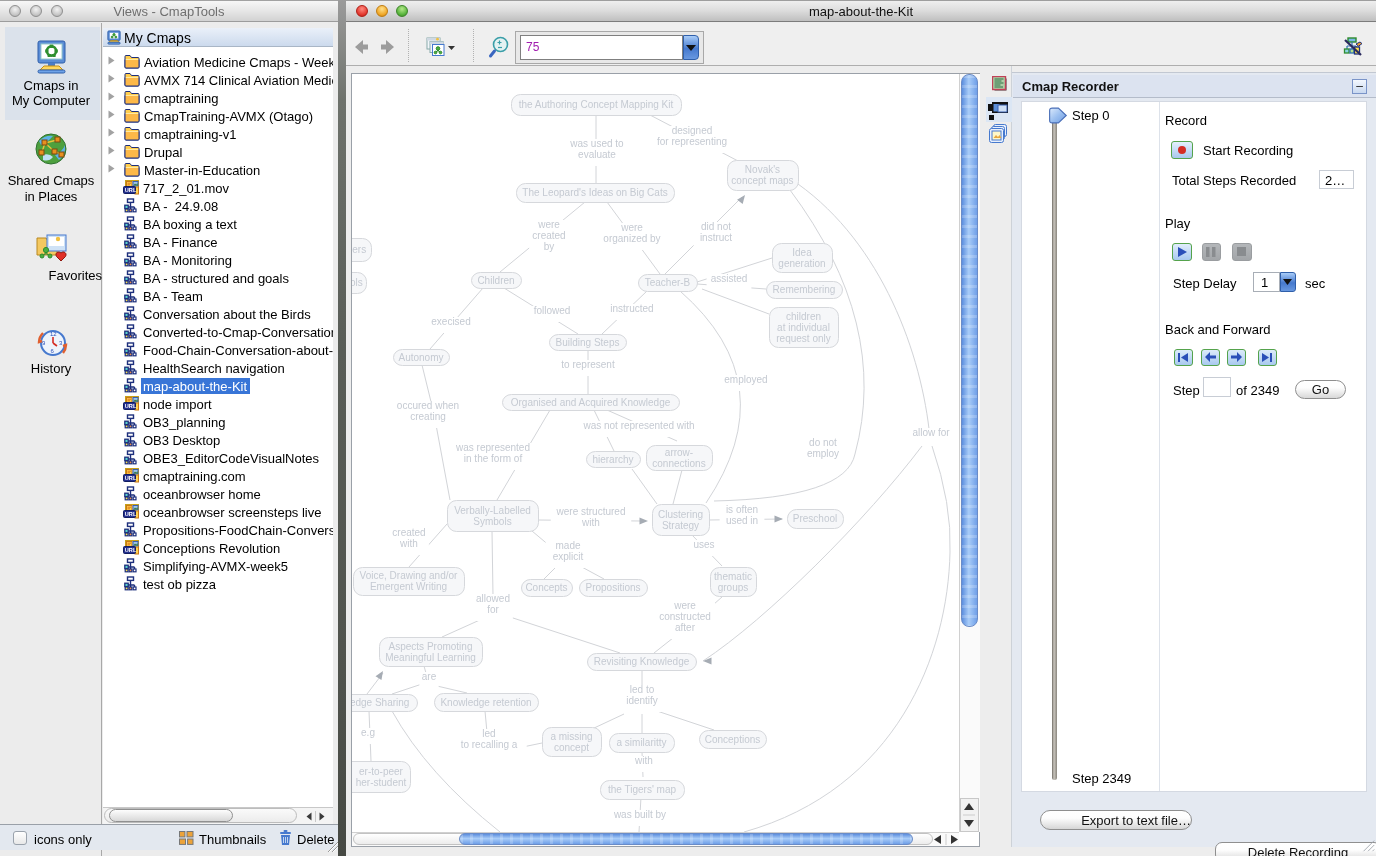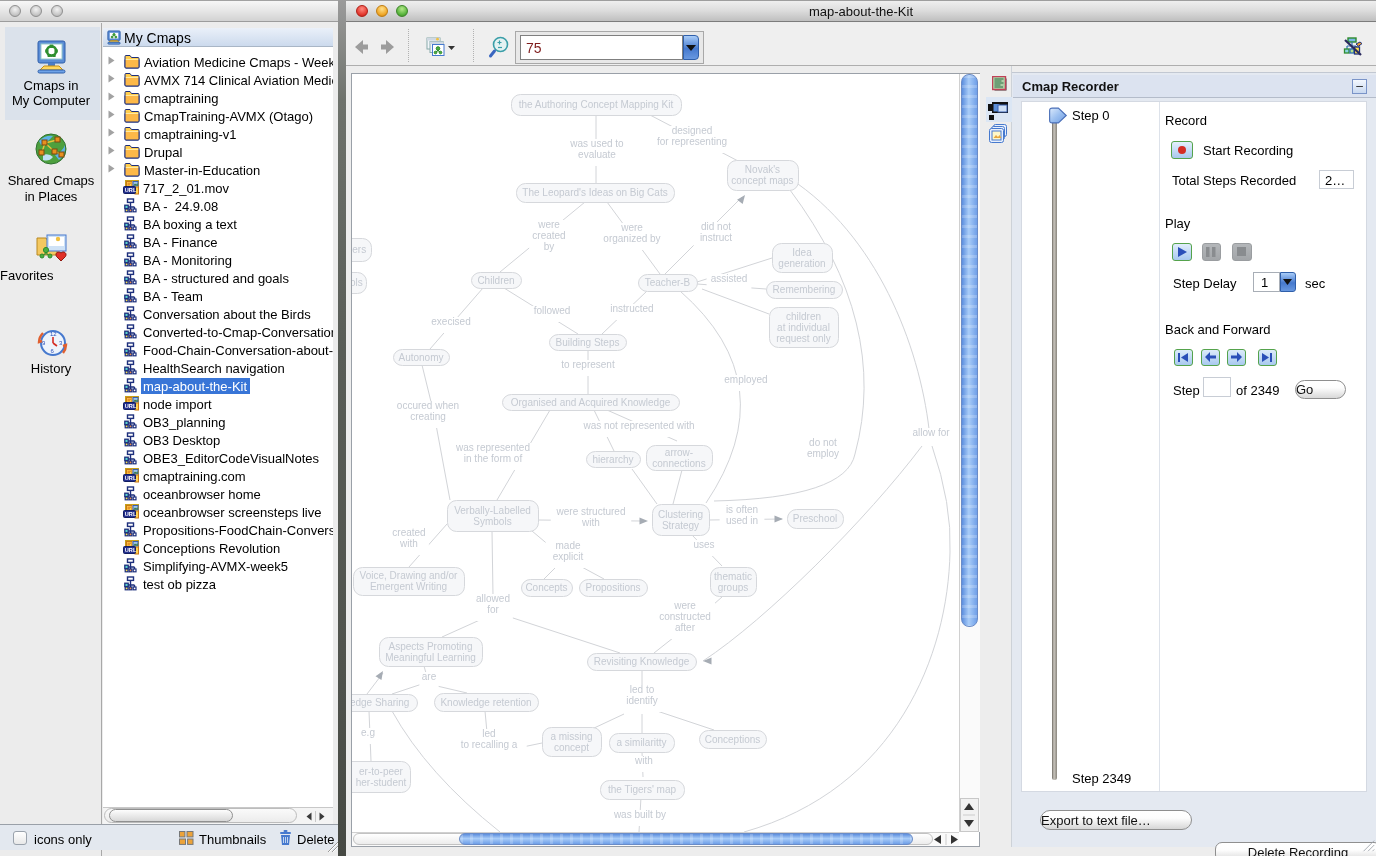--- a/index.html
+++ b/index.html
@@ -6,20 +6,21 @@
 .a{position:absolute}
 .t13{font-size:13px;color:#000}
 </style></head><body>
 
 <div class="a" style="left:338px;top:0;width:8px;height:856px;background:linear-gradient(#9b9b9b,#6e726c 100px,#595d57 350px,#51544e 650px,#464943)"></div>
 <div class="a" style="left:0;top:0;width:338px;height:856px;background:#ececec">
 <div class="a" style="left:0;top:0;width:338px;height:22px;background:linear-gradient(#f7f7f7,#e8e8e8 45%,#d2d2d2);border-bottom:1px solid #9c9c9c;border-top:1px solid #a2a2a2"></div>
 <div class="a" style="left:9px;top:5px;width:12px;height:12px;border-radius:6px;background:radial-gradient(circle at 50% 35%,#f2f2f2,#c9c9c9 60%,#ababab);border:1px solid #8f8f8f"></div>
 <div class="a" style="left:30px;top:5px;width:12px;height:12px;border-radius:6px;background:radial-gradient(circle at 50% 35%,#f2f2f2,#c9c9c9 60%,#ababab);border:1px solid #8f8f8f"></div>
 <div class="a" style="left:51px;top:5px;width:12px;height:12px;border-radius:6px;background:radial-gradient(circle at 50% 35%,#f2f2f2,#c9c9c9 60%,#ababab);border:1px solid #8f8f8f"></div>
+<div class="a" style="left:0;top:4px;width:338px;text-align:center;font-size:13px;color:#6f6f6f">Views - CmapTools</div>
 <div class="a" style="left:0;top:23px;width:102px;height:833px;background:#ececec;border-right:1px solid #a8a8a8"></div>
 <div class="a" style="left:5px;top:27px;width:95px;height:93px;background:#dbe2eb"></div>
 <svg class="a" style="left:34px;top:40px" width="36" height="36" viewBox="0 0 36 36">
 <rect x="4" y="1" width="27" height="22" rx="2" fill="#5b8dd6" stroke="#2f5faa"></rect>
 <rect x="7" y="4" width="21" height="15" fill="#fff" stroke="#9cc"></rect>
 <circle cx="17.5" cy="11" r="4.6" fill="#fff" stroke="#2f8f2f" stroke-width="2.6"></circle>
 <g fill="#2f8f2f">
         <rect x="15.8" y="4.6" width="3.4" height="3.4"></rect>
         <rect x="11.2" y="9.4" width="3.2" height="3.2"></rect>
         <rect x="20.6" y="9.4" width="3.2" height="3.2"></rect>
@@ -56,21 +57,21 @@
 <rect x="15" y="7" width="15" height="9" fill="#fff"></rect>
 <circle cx="24" cy="9" r="2.2" fill="#f0c040"></circle>
 <g stroke="#2e8b2e" fill="#4caf3c">
         <circle cx="12" cy="20" r="2.6"></circle>
         <circle cx="8" cy="26" r="2"></circle>
         <circle cx="16" cy="26" r="2"></circle>
         <path d="M12 22v3M10 25l2-3M14 25l-2-3" fill="none"></path>
       </g>
 <path d="M27 23 c-2.5-2.5-6.5 0-4.5 3.5 l4.5 4.5 4.5-4.5 c2-3.5-2-6-4.5-3.5Z" fill="#e03028" stroke="#901810"></path>
 </svg>
-<div class="a t13" style="left:0;top:268px;width:102px;text-align:left">Favorites</div>
+<div class="a t13" style="left:0;top:268px;width:102px;text-align:right">Favorites</div>
 <svg class="a" style="left:35px;top:326px" width="34" height="34" viewBox="0 0 34 34">
 <circle cx="18" cy="17" r="12" fill="#eef4fc" stroke="#4679ce" stroke-width="2"></circle>
 <g fill="#2a4fb8" font-size="6" font-family="Liberation Sans">
         <text x="15" y="10">12</text>
         <text x="24" y="19">3</text>
         <text x="15.5" y="27">6</text>
         <text x="7" y="19">9</text>
       </g>
 <path d="M18 17 L18 11 M18 17 L22 20" stroke="#d42c24" stroke-width="1.6" fill="none"></path>
 <path d="M8 7 a13 13 0 0 0 -4 9 l3 -1" fill="none" stroke="#e06030" stroke-width="2.4"></path>
@@ -469,21 +470,21 @@
 </svg>
 <div class="a" style="left:127px;top:29px;width:0;height:33px;border-left:1px dotted #b2b2b2"></div>
 <svg class="a" style="left:142px;top:36px" width="22" height="23" viewBox="0 0 22 23">
 <circle cx="12.5" cy="8.5" r="7" fill="#e4f2f2" stroke="#3a9ea8" stroke-width="1.6"></circle>
 <path d="M6.5 15 L2.5 20" stroke="#3a66c0" stroke-width="3" stroke-linecap="round"></path>
 <path d="M9.5 6.5 h4 M11.5 4.5 v4" stroke="#3a9ea8" stroke-width="1.2"></path>
 <path d="M10 11.5 h4" stroke="#3a9ea8" stroke-width="1.2"></path>
 </svg>
 <div class="a" style="left:169px;top:31px;width:189px;height:33px;border:1px solid #a8a8a8;background:#e8e8e8"></div>
 <div class="a" style="left:174px;top:35px;width:163px;height:25px;border:1px solid #7f7f7f;background:#fff"></div>
-<div class="a" style="left:180px;top:40px;font-size:14px;color:#7f1d1d">75</div>
+<div class="a" style="left:180px;top:40px;font-size:12px;color:#a21caf">75</div>
 <div class="a" style="left:337px;top:35px;width:16px;height:25px;border-radius:0 4px 4px 0;background:linear-gradient(#a8ccf8,#4679ce 55%,#6898e0);border:1px solid #2f5faa"></div>
 <svg class="a" style="left:340px;top:45px" width="10" height="6" viewBox="0 0 10 6">
       <path d="M0 0 h10 l-5 6Z" fill="#111"></path>
     </svg>
 <svg class="a" style="left:997px;top:37px" width="20" height="20" viewBox="0 0 20 20">
 <rect x="5" y="1" width="8" height="4" fill="#7ab8e8" stroke="#2e8b2e" stroke-width="1.4"></rect>
 <g stroke="#2e6eb0" stroke-width="1.2" fill="none">
         <path d="M9 5 V9 M4 9 H13 M4 9 V12 M9 9 V12 M13 9 V12"></path>
       </g>
 <rect x="1.5" y="12" width="4.5" height="4" fill="#8ad4e0" stroke="#2e8b2e" stroke-width="1.3"></rect>
@@ -804,17 +805,17 @@
     <path d="M6 0 L11 5 L6 10 V6.5 H0 V3.5 H6Z" fill="#2a4fb8"></path>
   </svg>
 <div class="a" style="left:1258px;top:349px;width:19px;height:17px;border:1.5px solid #55a34c;border-radius:3px;background:linear-gradient(#dcebfa,#a9c9ef)"></div>
 <svg class="a" style="left:1262px;top:353px" width="10" height="9" viewBox="0 0 10 9">
     <rect x="8" y="0" width="2" height="9" fill="#2a4fb8"></rect>
     <path d="M0 0 L7 4.5 L0 9Z" fill="#2a4fb8"></path>
   </svg>
 <div class="a t13" style="left:1173px;top:383px">Step</div>
 <div class="a" style="left:1203px;top:377px;width:28px;height:20px;background:#fff;border:1px solid #c8cdd5"></div>
 <div class="a t13" style="left:1236px;top:383px">of 2349</div>
-<div class="a" style="left:1295px;top:380px;width:51px;height:19px;border-radius:10px;border:1px solid #8f8f8f;background:linear-gradient(#fff,#fdfdfd 40%,#d8d8d8);font-size:13px;text-align:left;line-height:18px;color:#111">Go</div>
-<div class="a" style="left:1040px;top:810px;width:152px;height:20px;border-radius:11px;border:1px solid #8f8f8f;background:linear-gradient(#fff,#fdfdfd 40%,#d6d6d6);font-size:13px;text-align:left;line-height:19px;color:#111">Export to text file…</div>
+<div class="a" style="left:1295px;top:380px;width:51px;height:19px;border-radius:10px;border:1px solid #8f8f8f;background:linear-gradient(#fff,#fdfdfd 40%,#d8d8d8);font-size:13px;text-align:center;line-height:18px;color:#111">Go</div>
+<div class="a" style="left:1040px;top:810px;width:152px;height:20px;border-radius:11px;border:1px solid #8f8f8f;background:linear-gradient(#fff,#fdfdfd 40%,#d6d6d6);font-size:13px;text-align:right;line-height:19px;color:#111">Export to text file…</div>
 <div class="a" style="left:1215px;top:842px;width:166px;height:20px;border-radius:7px;border:1px solid #8f8f8f;background:linear-gradient(#fff,#fdfdfd 40%,#d6d6d6);font-size:13px;text-align:center;line-height:19px;color:#111">Delete Recording</div>
 <svg class="a" style="left:1360px;top:837px" width="16" height="16" viewBox="0 0 18 18">
     <path d="M4 16 L16 4 M9 16 L16 9 M14 16 L16 14" stroke="#a0a6ae"></path>
   </svg>
 </body></html>

